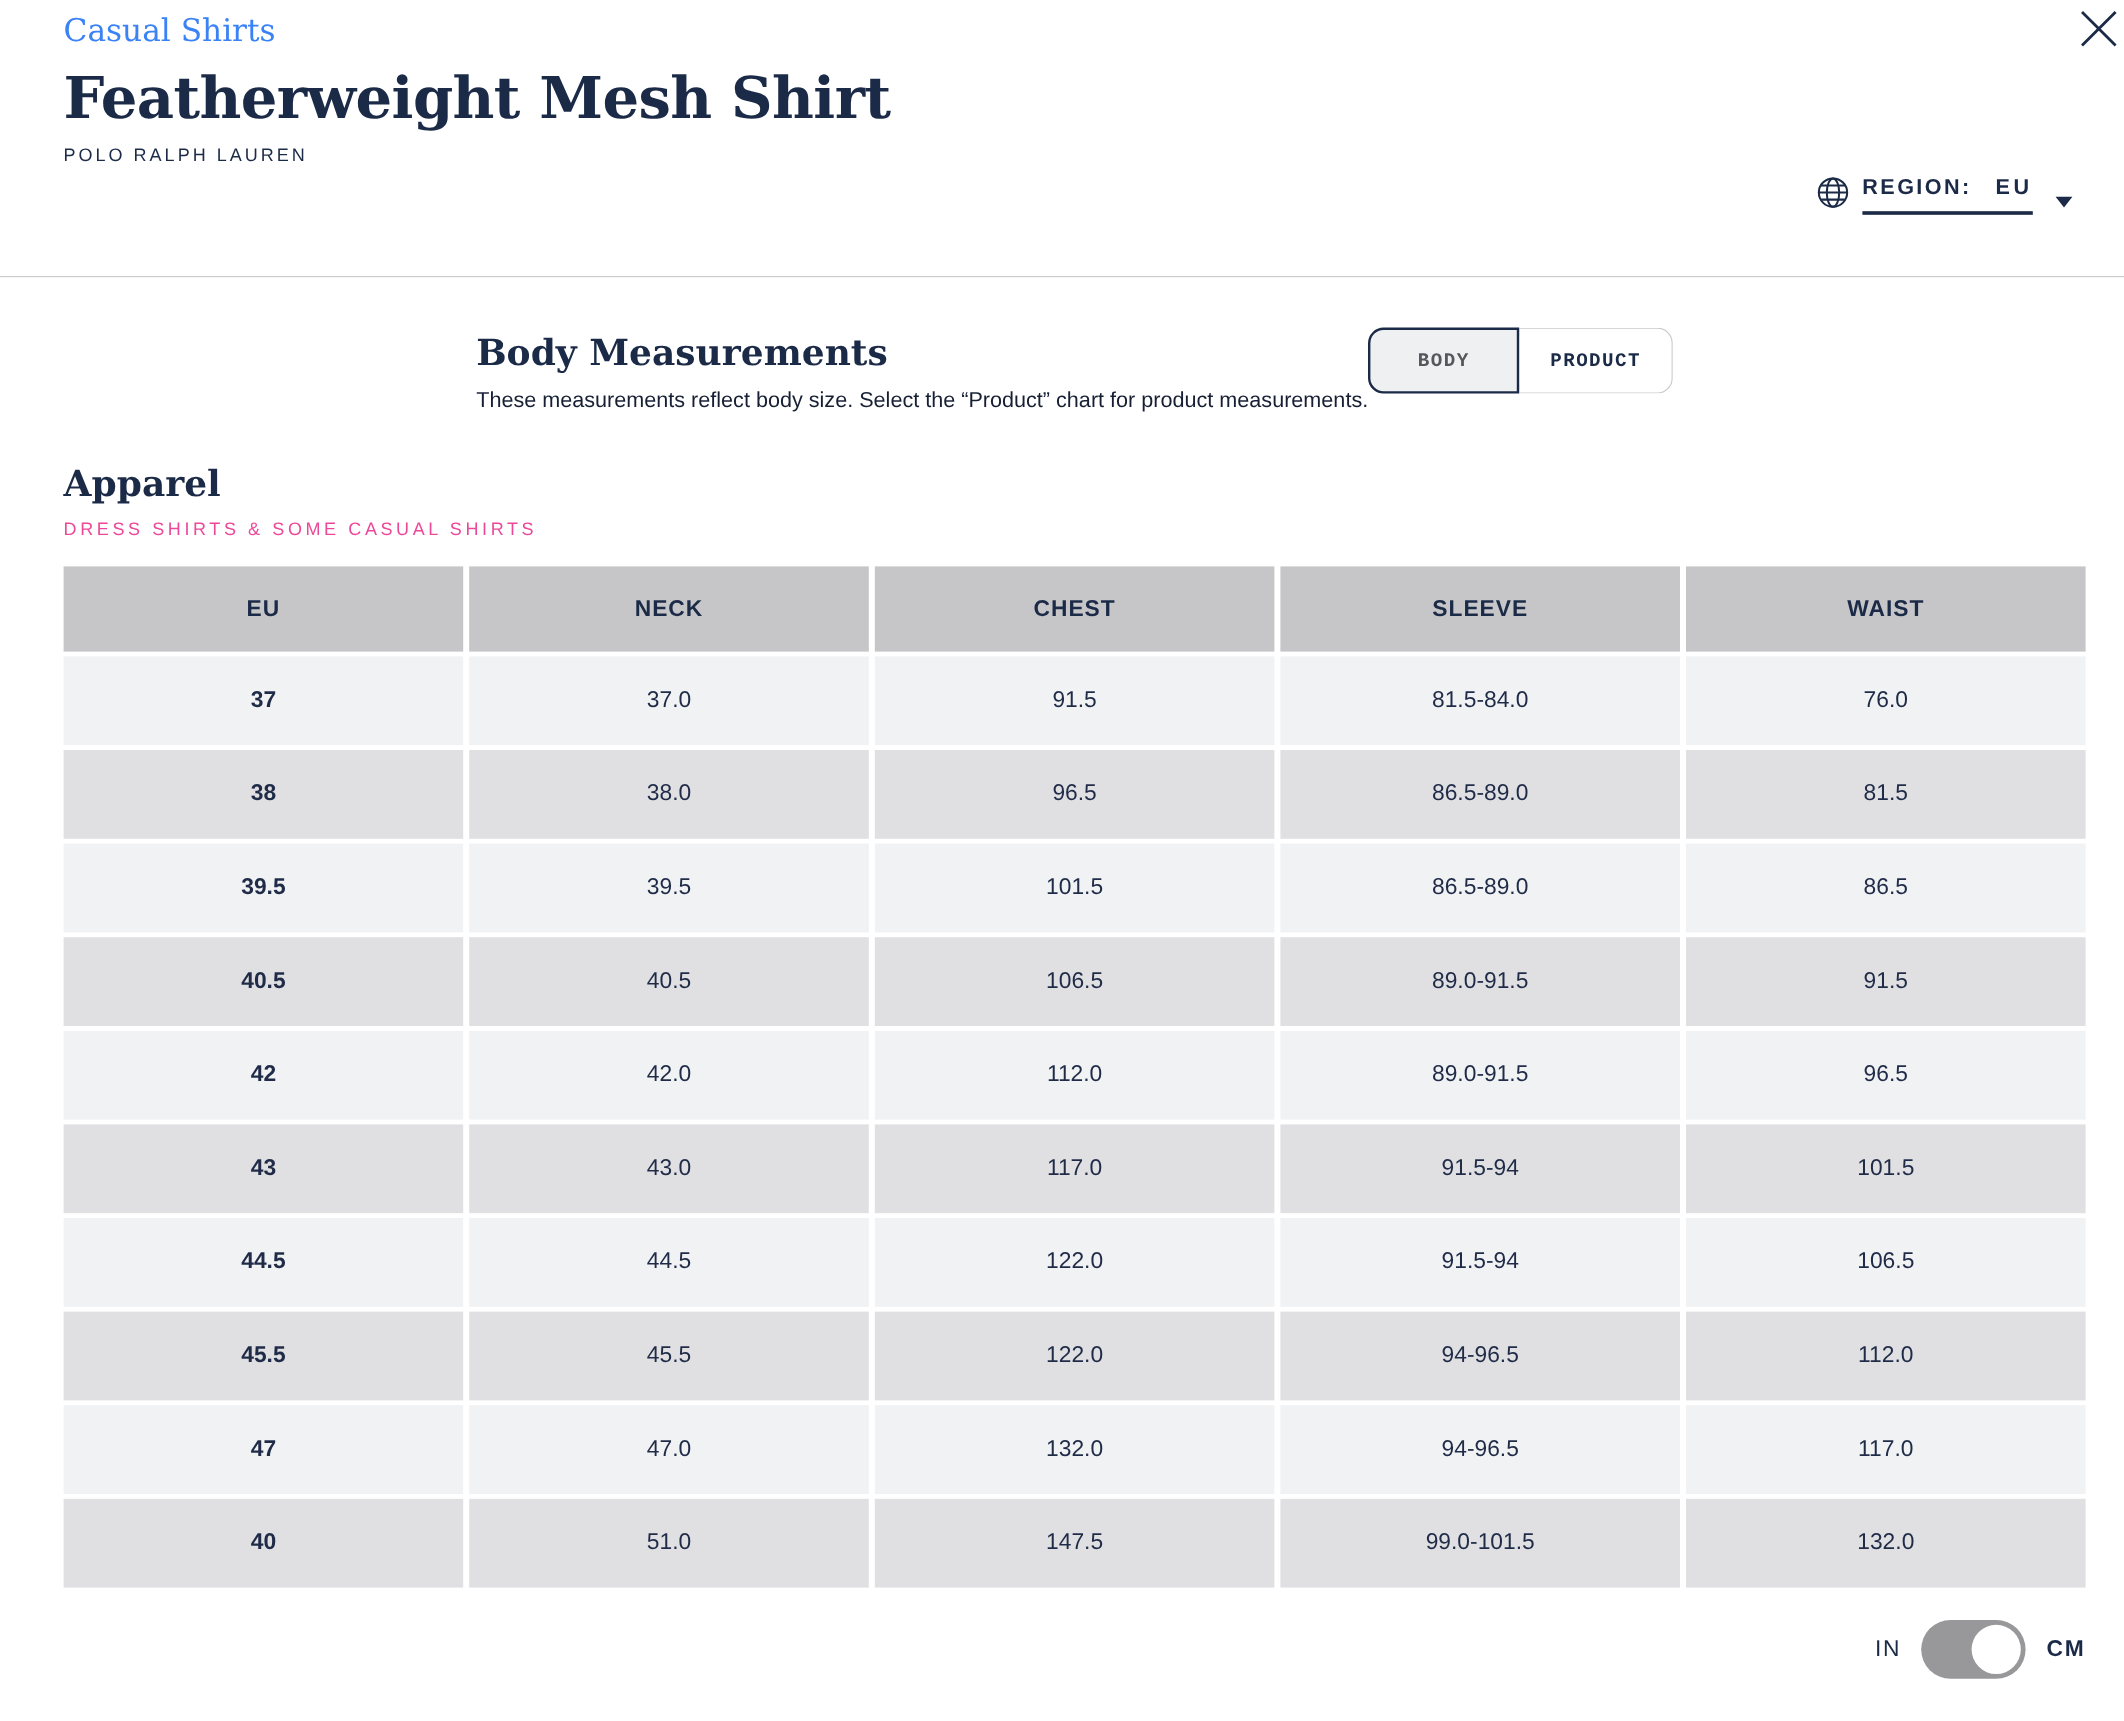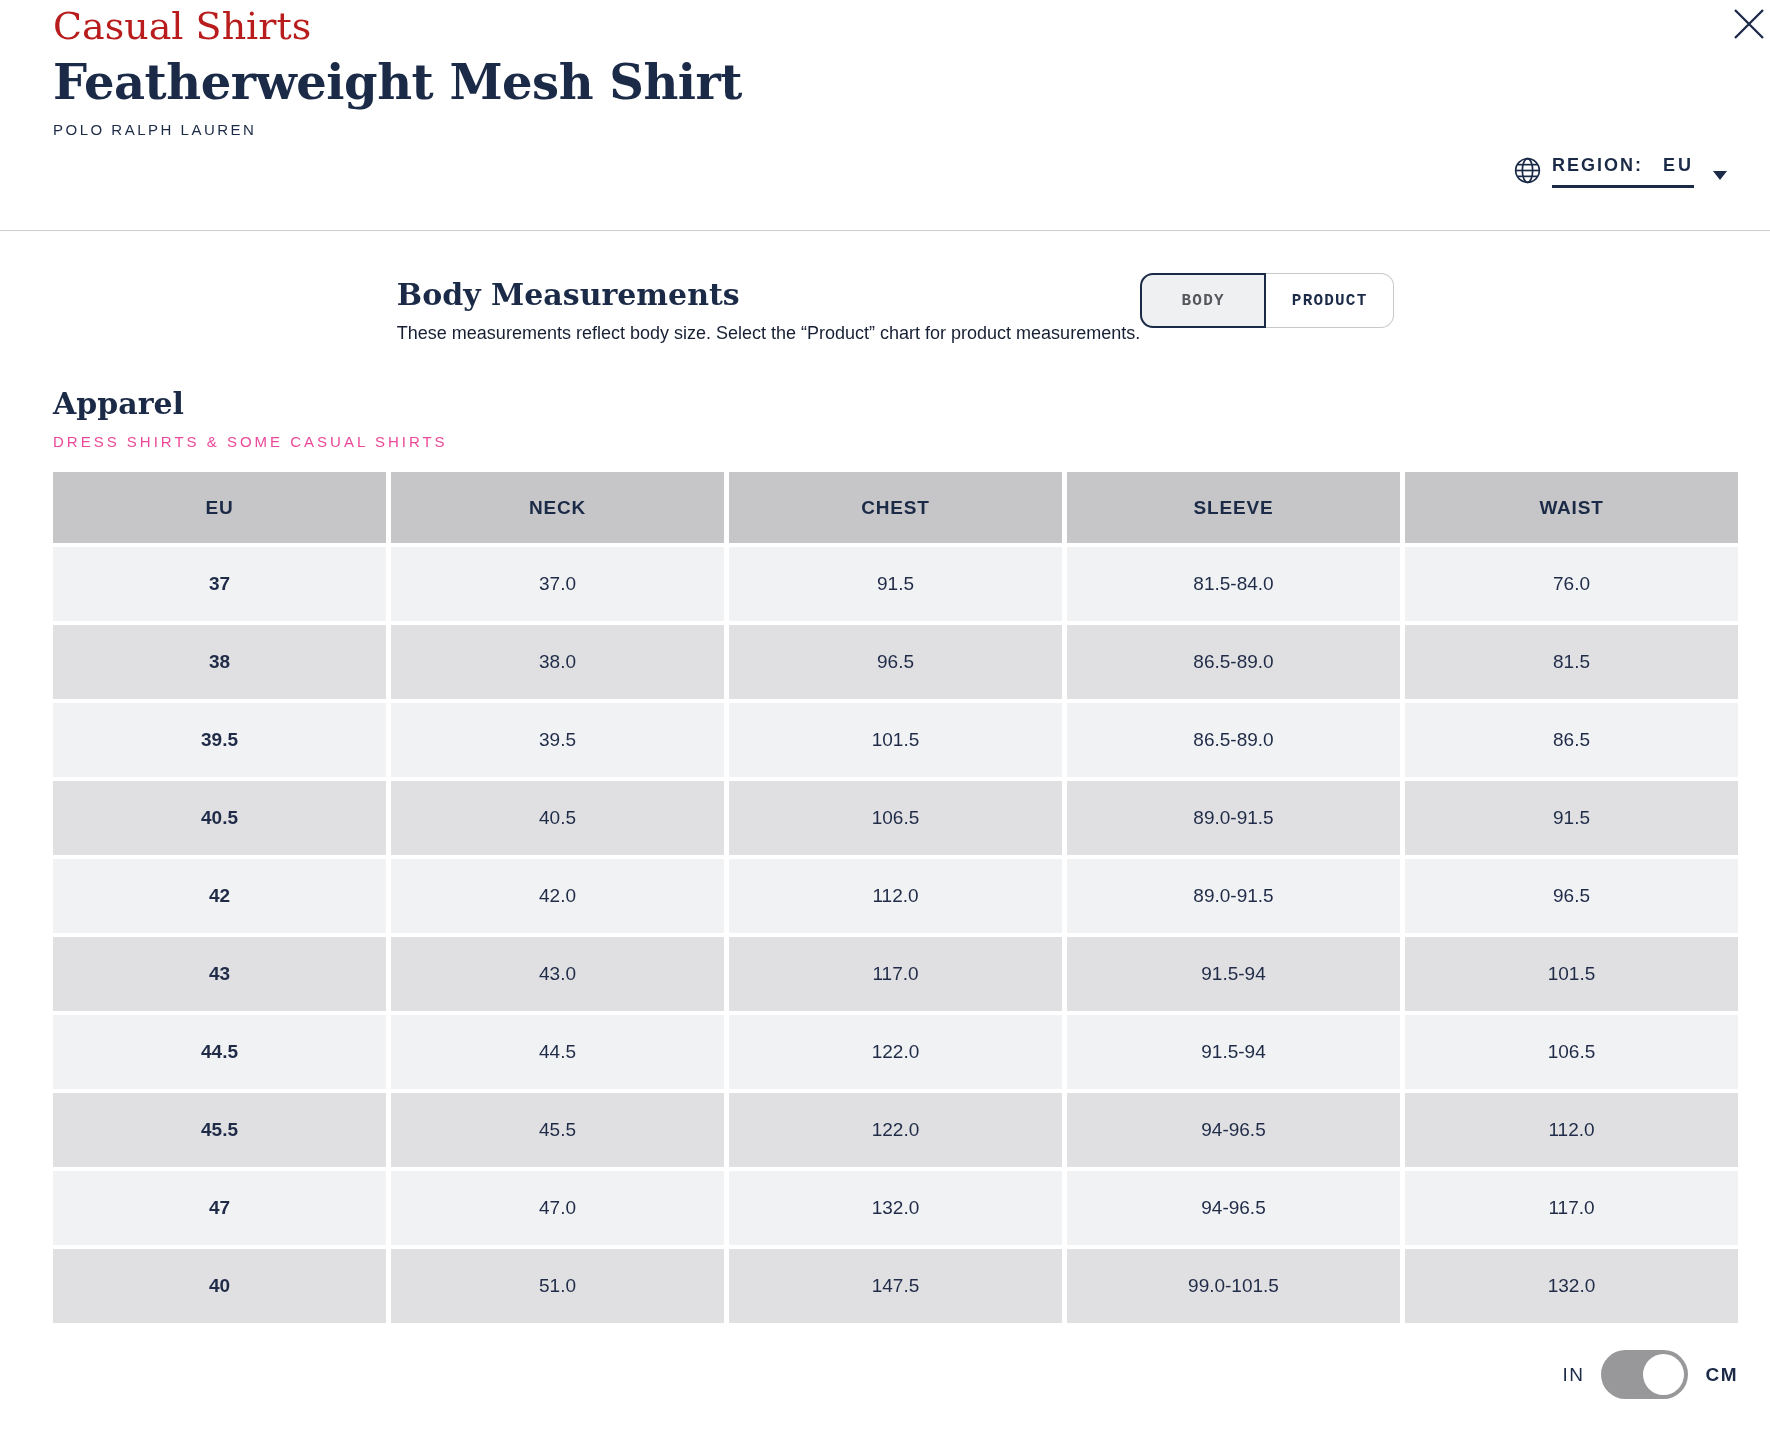--- a/index.html
+++ b/index.html
@@ -9,22 +9,22 @@
     font-family: "Liberation Sans", sans-serif;
     color: #1b2a47;
     position: relative;
     overflow: hidden;
   }
   .page { padding: 8px 32px 0 53px; position: relative; }
 
   
   .breadcrumb {
     font-family: "DejaVu Serif", serif;
-    font-size: 38px; line-height: 36px;
-    color: #b91c1c;
+    font-size: 26px; line-height: 36px;
+    color: #3b82f6;
   }
   .title {
     font-family: "DejaVu Serif", serif;
     font-size: 48px; line-height: 57px;
     font-weight: 600;
     color: #1b2a47;
     margin-top: 10px;
     letter-spacing: -0.5px;
   }
   .brand {
@@ -33,22 +33,22 @@
     letter-spacing: 2.5px;
     font-weight: 500;
     color: #1b2a47;
   }
   .close-btn {
     position: absolute; top: 5px; right: 2px;
     width: 38px; height: 38px;
     background: none; border: none; cursor: pointer; padding: 0;
   }
   .region {
-    position: absolute; top: 155px; right: 42px;
-    display: flex; align-items: center; cursor: pointer;
+    position: absolute; top: 145px; right: 42px;
+    display: flex; align-items: flex-end; cursor: pointer;
   }
   .region .globe { margin-right: 11px; margin-top: 2px; }
   .region-text {
     display: flex; align-items: baseline;
     font-size: 18px; font-weight: bold; letter-spacing: 2px;
     border-bottom: 3px solid #1b2a47;
     padding-bottom: 9px;
   }
   .region-value { margin-left: 20px; letter-spacing: 3px; }
   .region .caret { margin-left: 18px; margin-top: 8px; }

